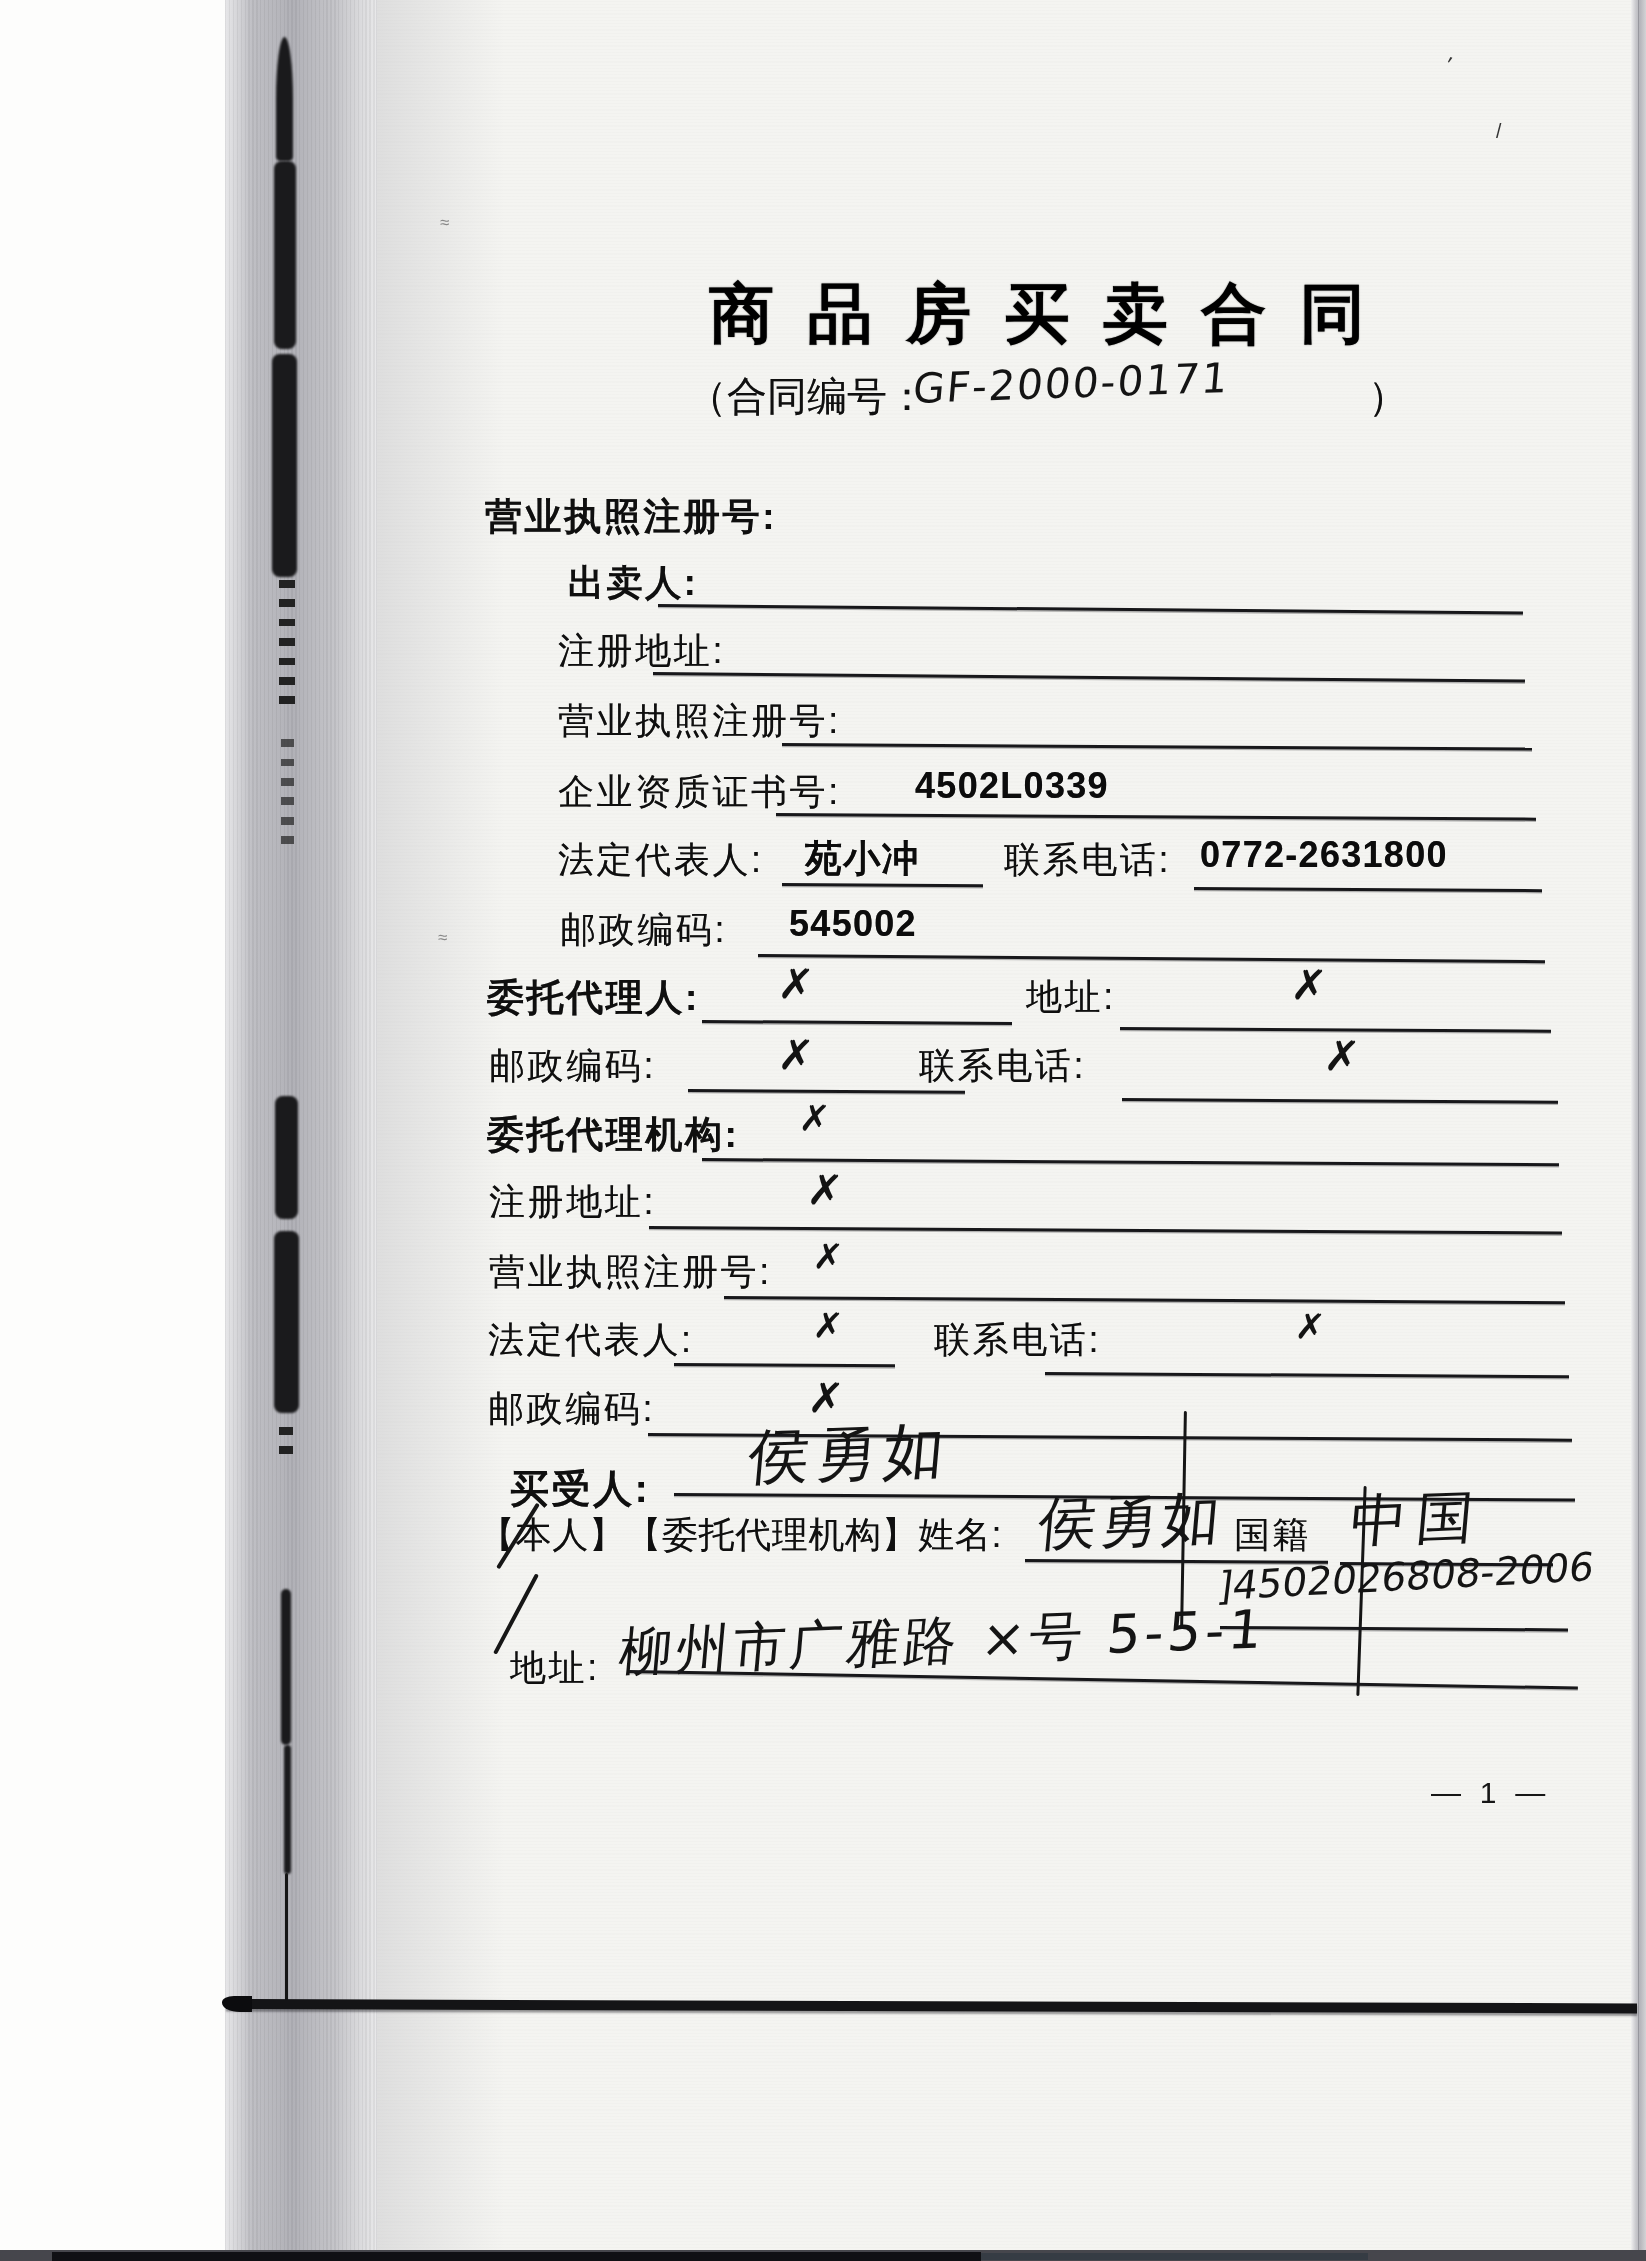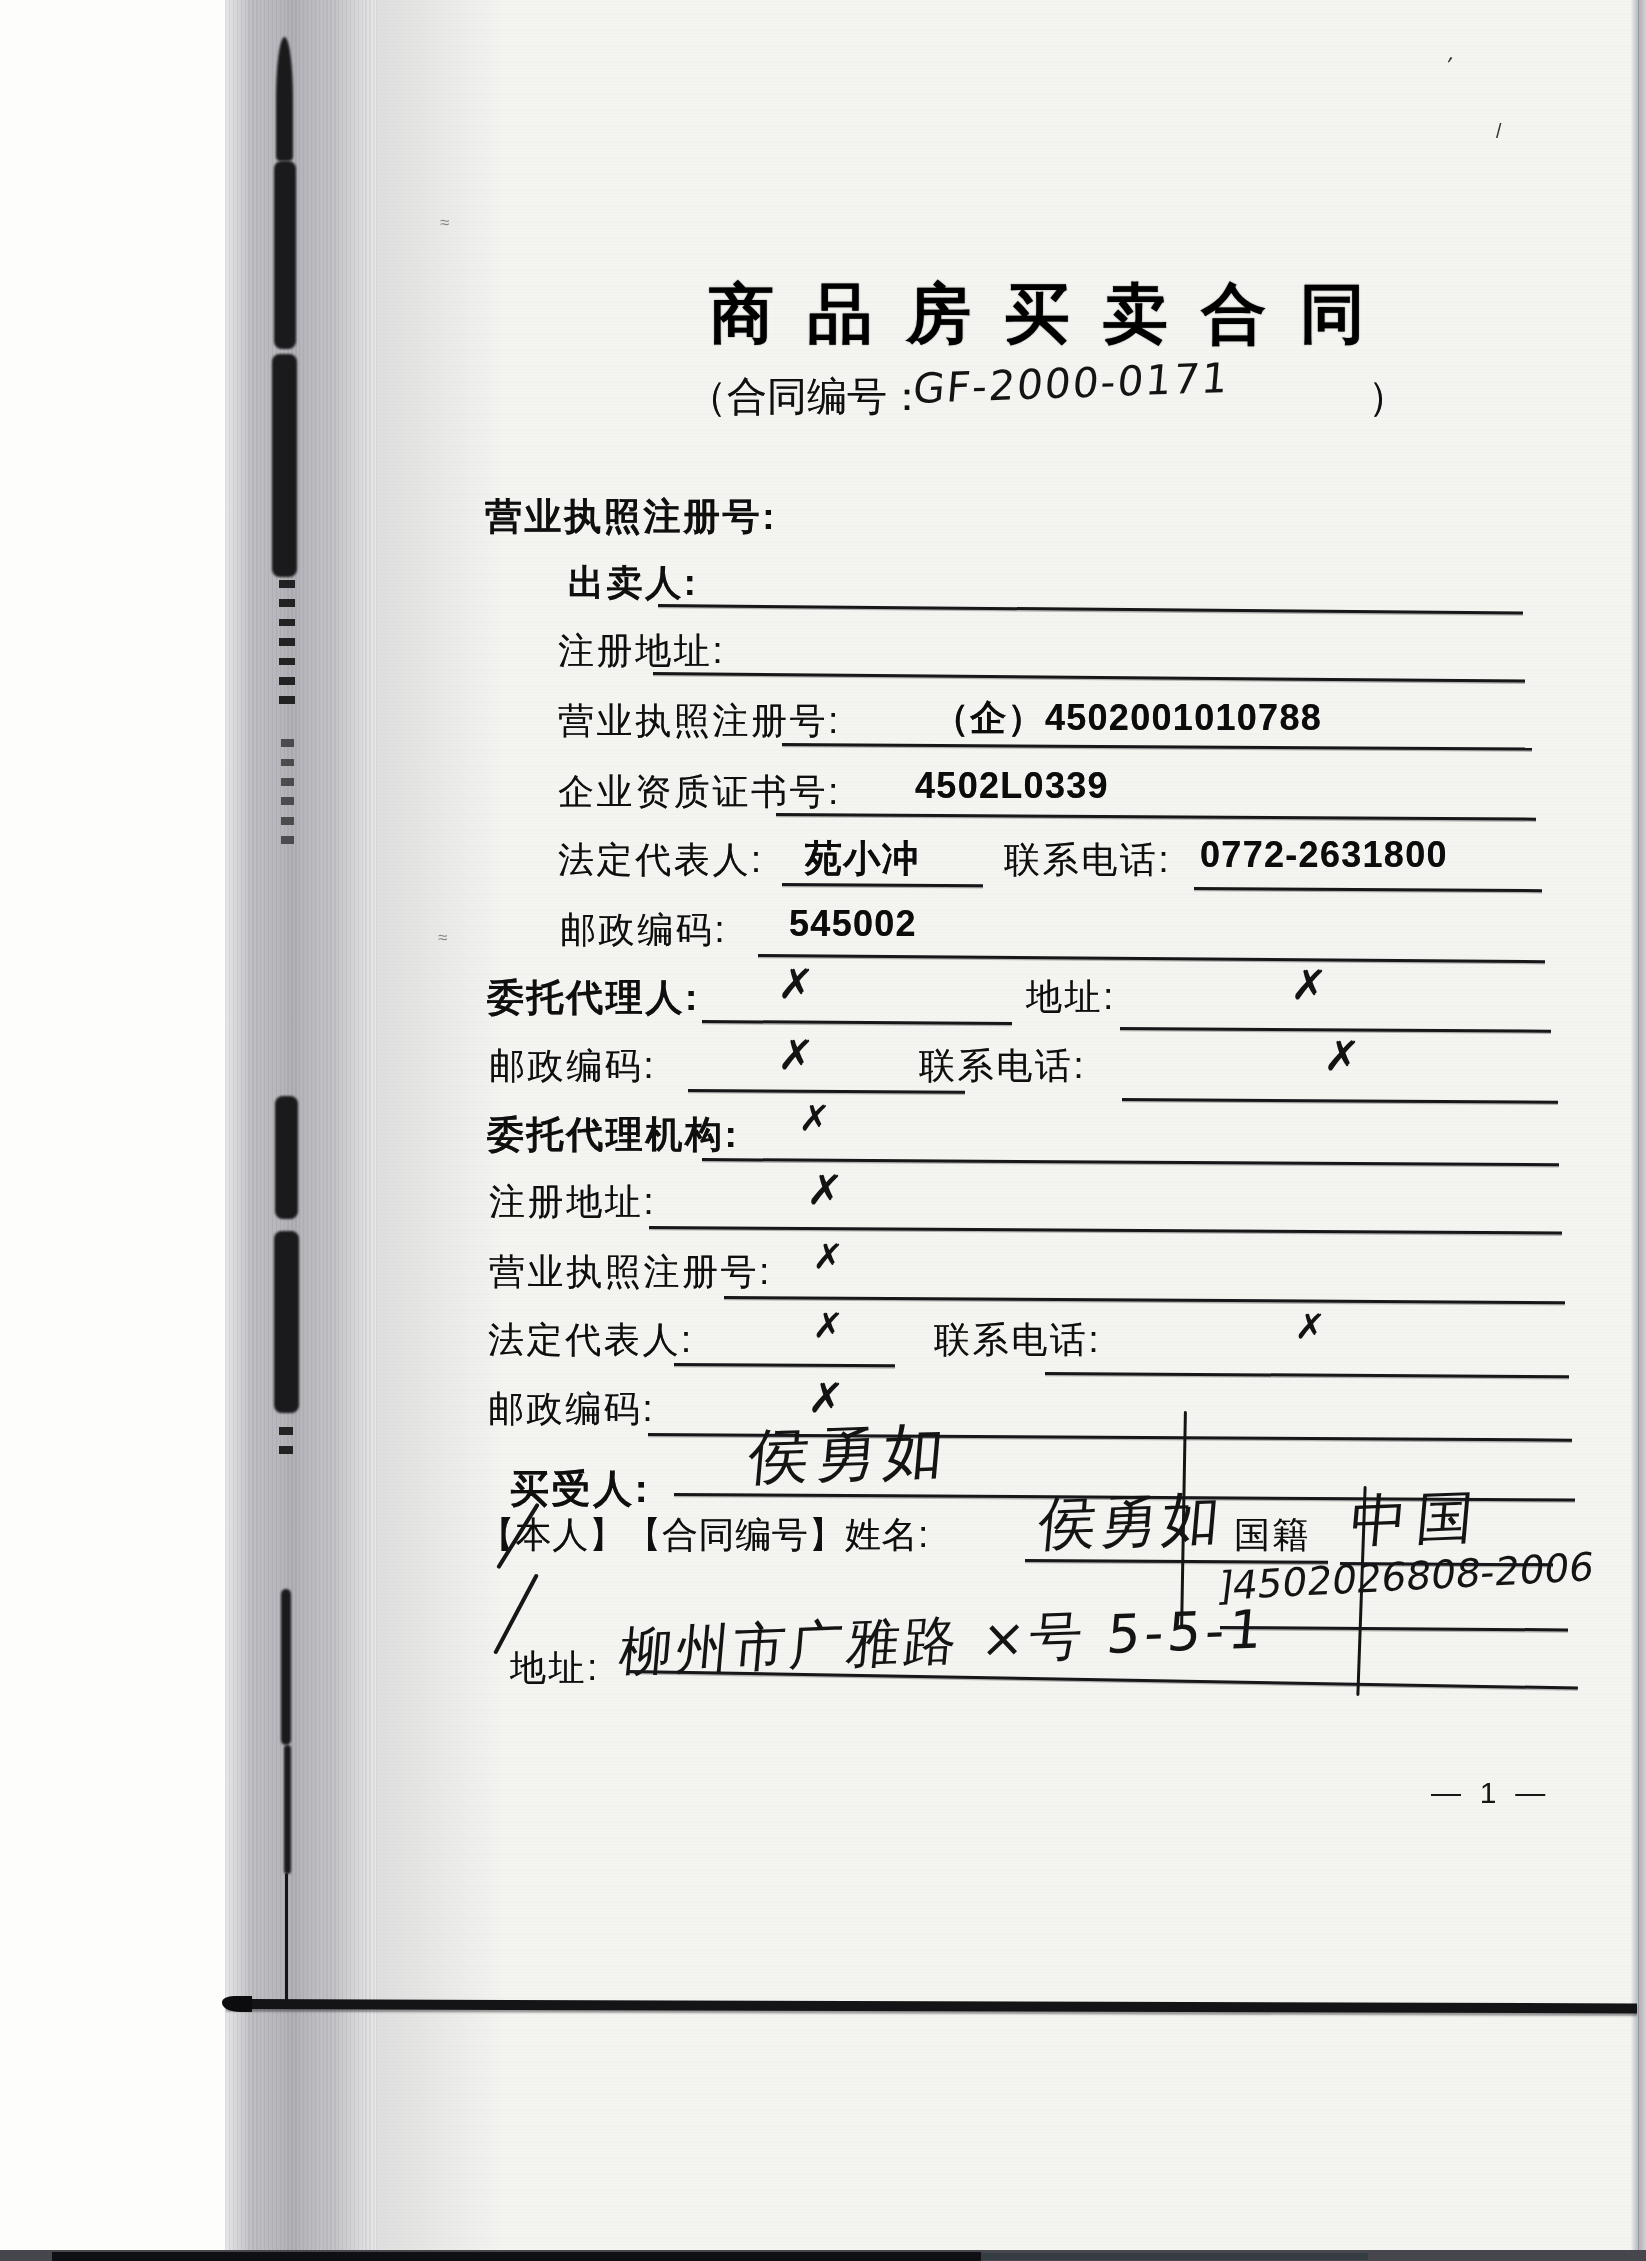--- a/index.html
+++ b/index.html
@@ -85,21 +85,20 @@
 
   <div class="t lbl b" style="left:485px;top:492px;font-size:37px;">营业执照注册号:</div>
 
   <div class="t lbl b" style="left:568px;top:559px;">出卖人:</div>
   <div class="u" style="left:658px;top:604px;width:865px;transform:rotate(0.5deg);"></div>
 
   <div class="t lbl" style="left:558px;top:627px;">注册地址:</div>
   <div class="u" style="left:653px;top:672px;width:872px;transform:rotate(0.5deg);"></div>
 
   <div class="t lbl" style="left:558px;top:697px;">营业执照注册号:</div>
-  <div class="t val" style="left:933px;top:694px;">（企）4502001010788</div>
   <div class="u" style="left:782px;top:743px;width:750px;"></div>
 
   <div class="t lbl" style="left:558px;top:768px;">企业资质证书号:</div>
   <div class="t val" style="left:915px;top:765px;">4502L0339</div>
   <div class="u" style="left:776px;top:813px;width:760px;"></div>
 
   <div class="t lbl" style="left:558px;top:836px;">法定代表人:</div>
   <div class="t val" style="left:805px;top:834px;font-size:37px;">苑小冲</div>
   <div class="u" style="left:782px;top:883px;width:201px;"></div>
   <div class="t lbl" style="left:1004px;top:836px;">联系电话:</div>
@@ -145,21 +144,21 @@
 
   <div class="t lbl" style="left:488px;top:1385px;">邮政编码:</div>
   <div class="t hw-x" style="left:808px;top:1373px;">✗</div>
   <div class="u" style="left:648px;top:1433px;width:924px;"></div>
 
   <div class="t lbl b" style="left:510px;top:1446px;font-size:39px;margin-top:16px;">买受人:</div>
   <div class="t hw" style="left:745px;top:1417px;font-size:61px;letter-spacing:6.5px;">侯勇如</div>
   <div class="u" style="left:674px;top:1493px;width:901px;"></div>
   <div class="stroke-v" style="left:1182px;top:1411px;height:218px;transform:rotate(1deg);"></div>
 
-  <div class="t lbl" style="left:479px;top:1511px;letter-spacing:0.6px;">【本人】【合同编号】姓名:</div>
+  <div class="t lbl" style="left:479px;top:1511px;letter-spacing:0.6px;">【本人】【委托代理机构】姓名:</div>
   <div class="slash" style="left:516px;top:1498px;height:76px;transform:rotate(32deg);"></div>
   <div class="t hw" style="left:1035px;top:1486px;font-size:58px;letter-spacing:3.9px;">侯勇如</div>
   <div class="u" style="left:1025px;top:1559px;width:303px;"></div>
   <div class="t lbl" style="left:1234px;top:1511px;">国籍</div>
   <div class="t hw" style="left:1347px;top:1484px;font-size:57px;letter-spacing:9px;">中国</div>
   <div class="u" style="left:1340px;top:1562px;width:213px;"></div>
   <div class="stroke-v" style="left:1360px;top:1486px;height:210px;transform:rotate(2deg);"></div>
 
   <div class="slash" style="left:514px;top:1569px;height:90px;transform:rotate(28deg);"></div>
   <div class="t hw" style="left:1215px;top:1564px;font-size:39px;letter-spacing:0;transform:rotate(-3deg) skewX(-10deg);">]4502026808-2006</div>

